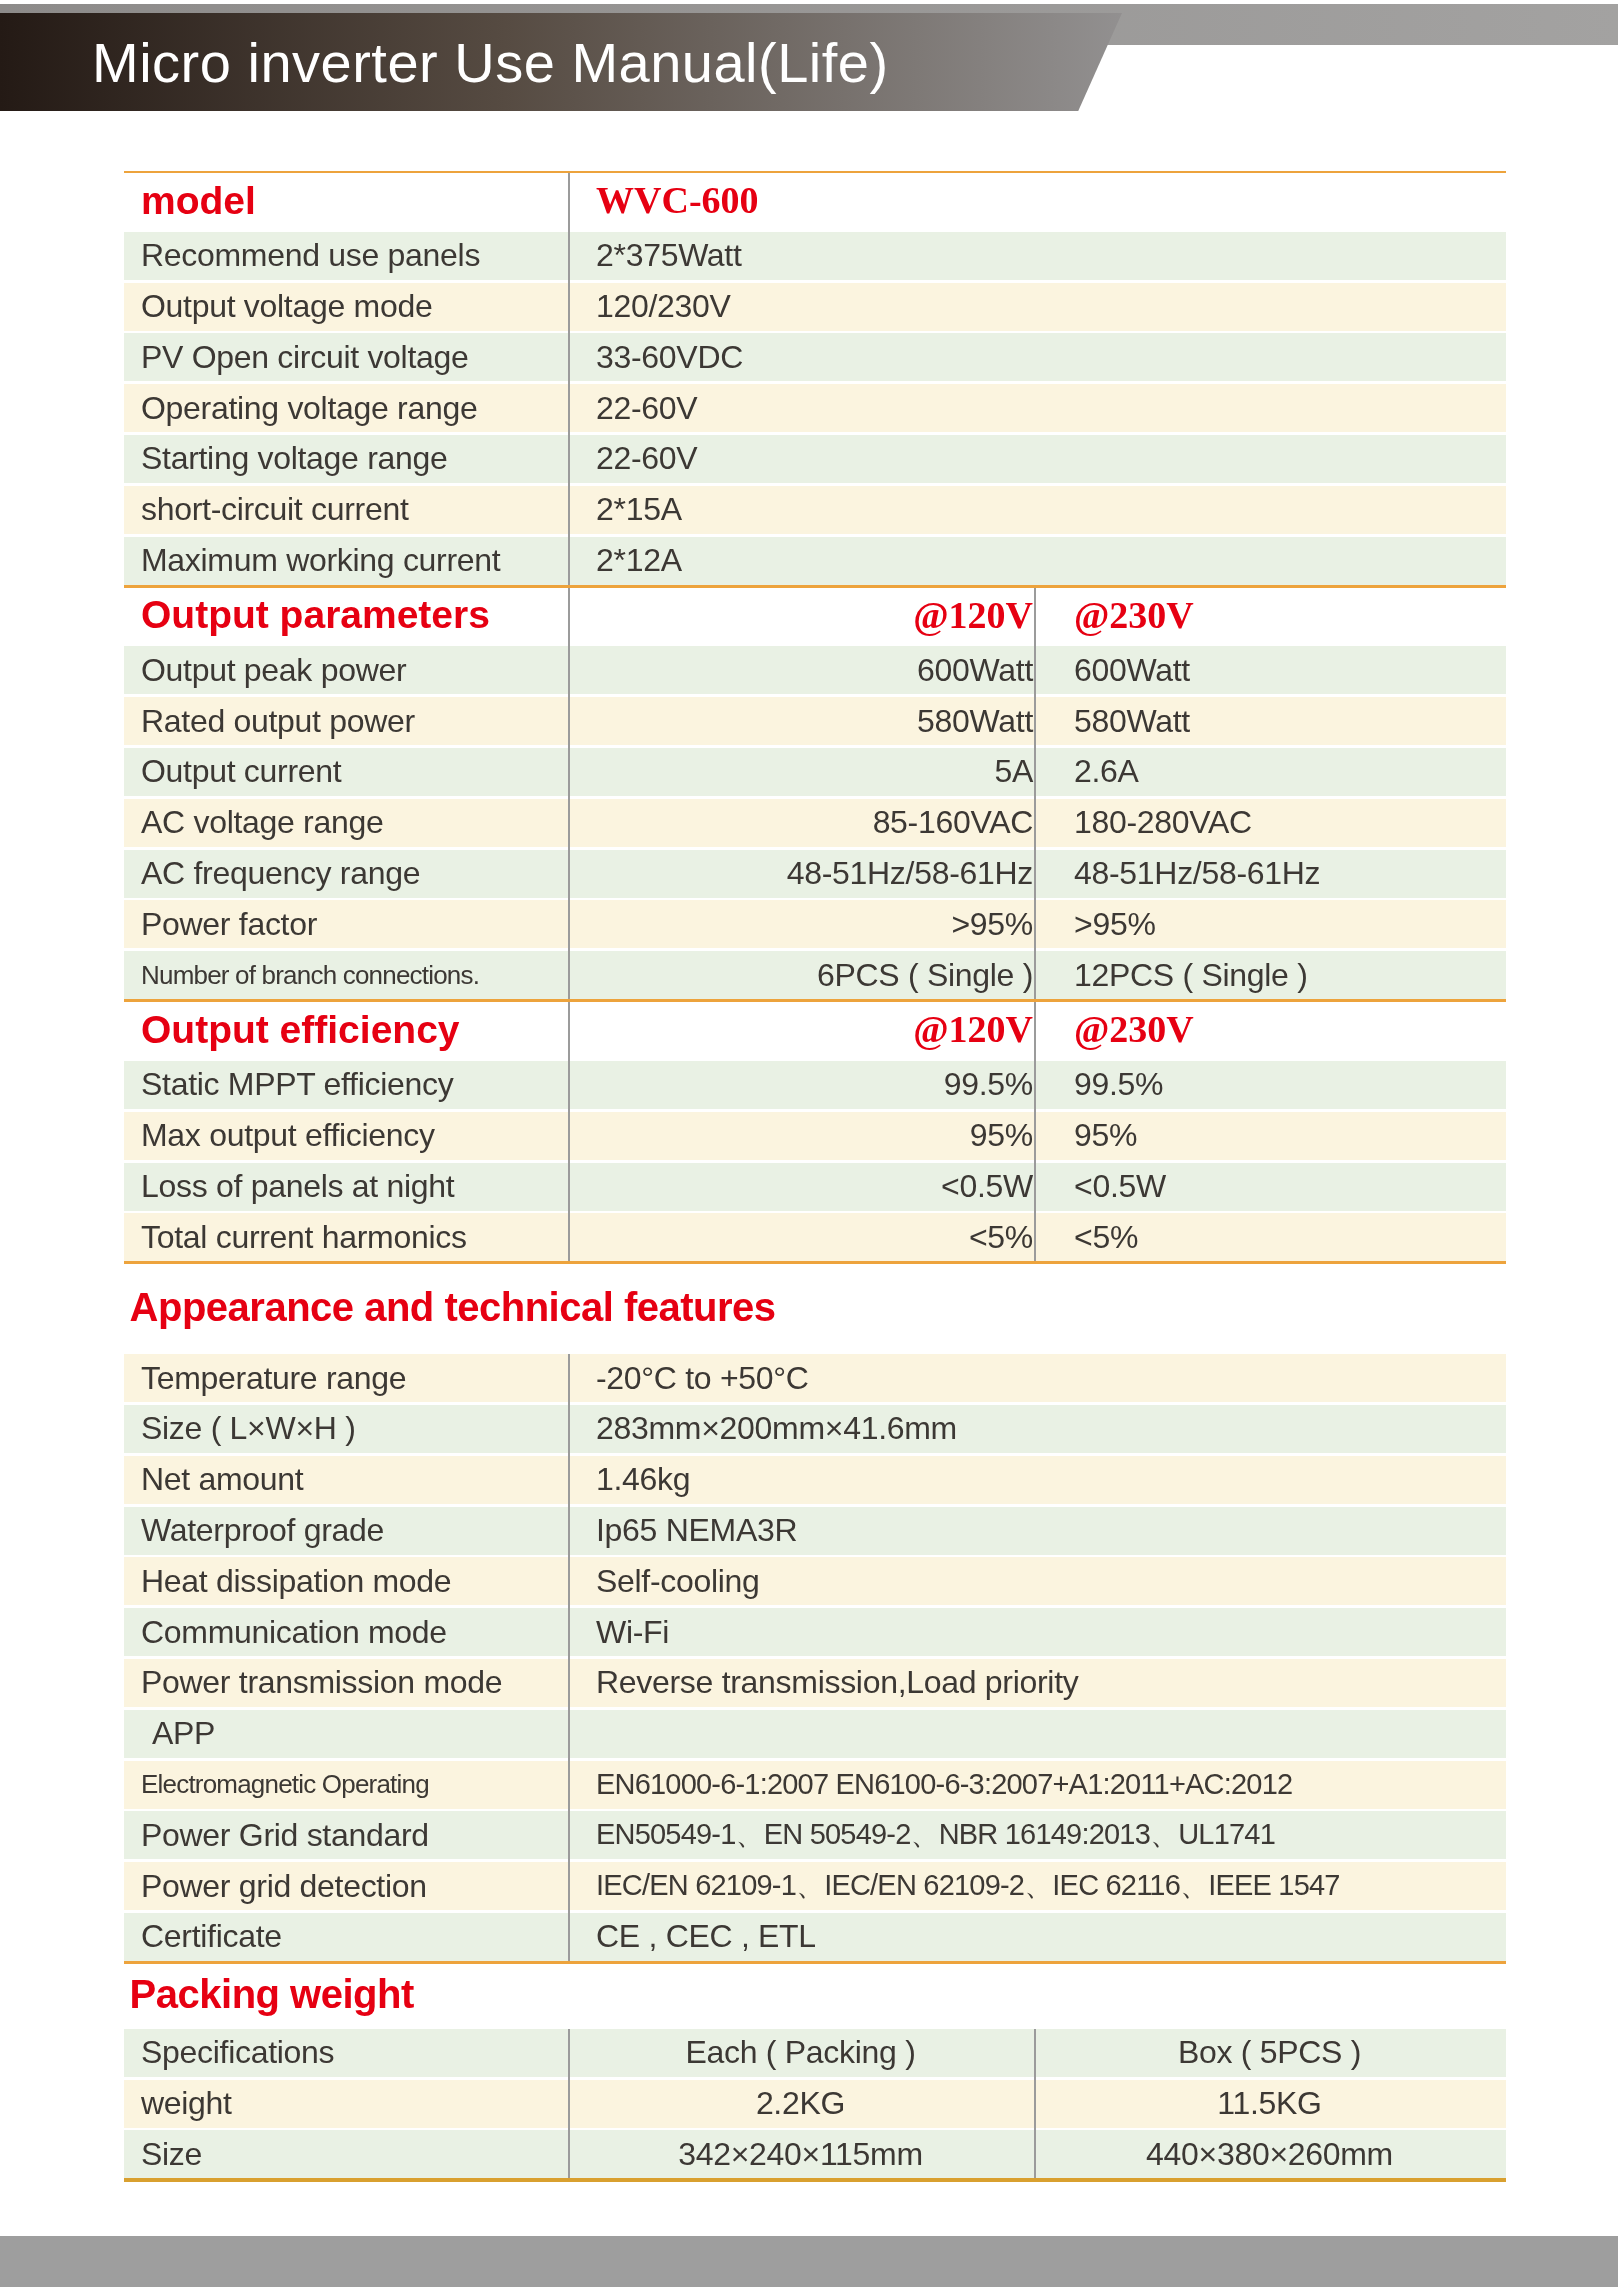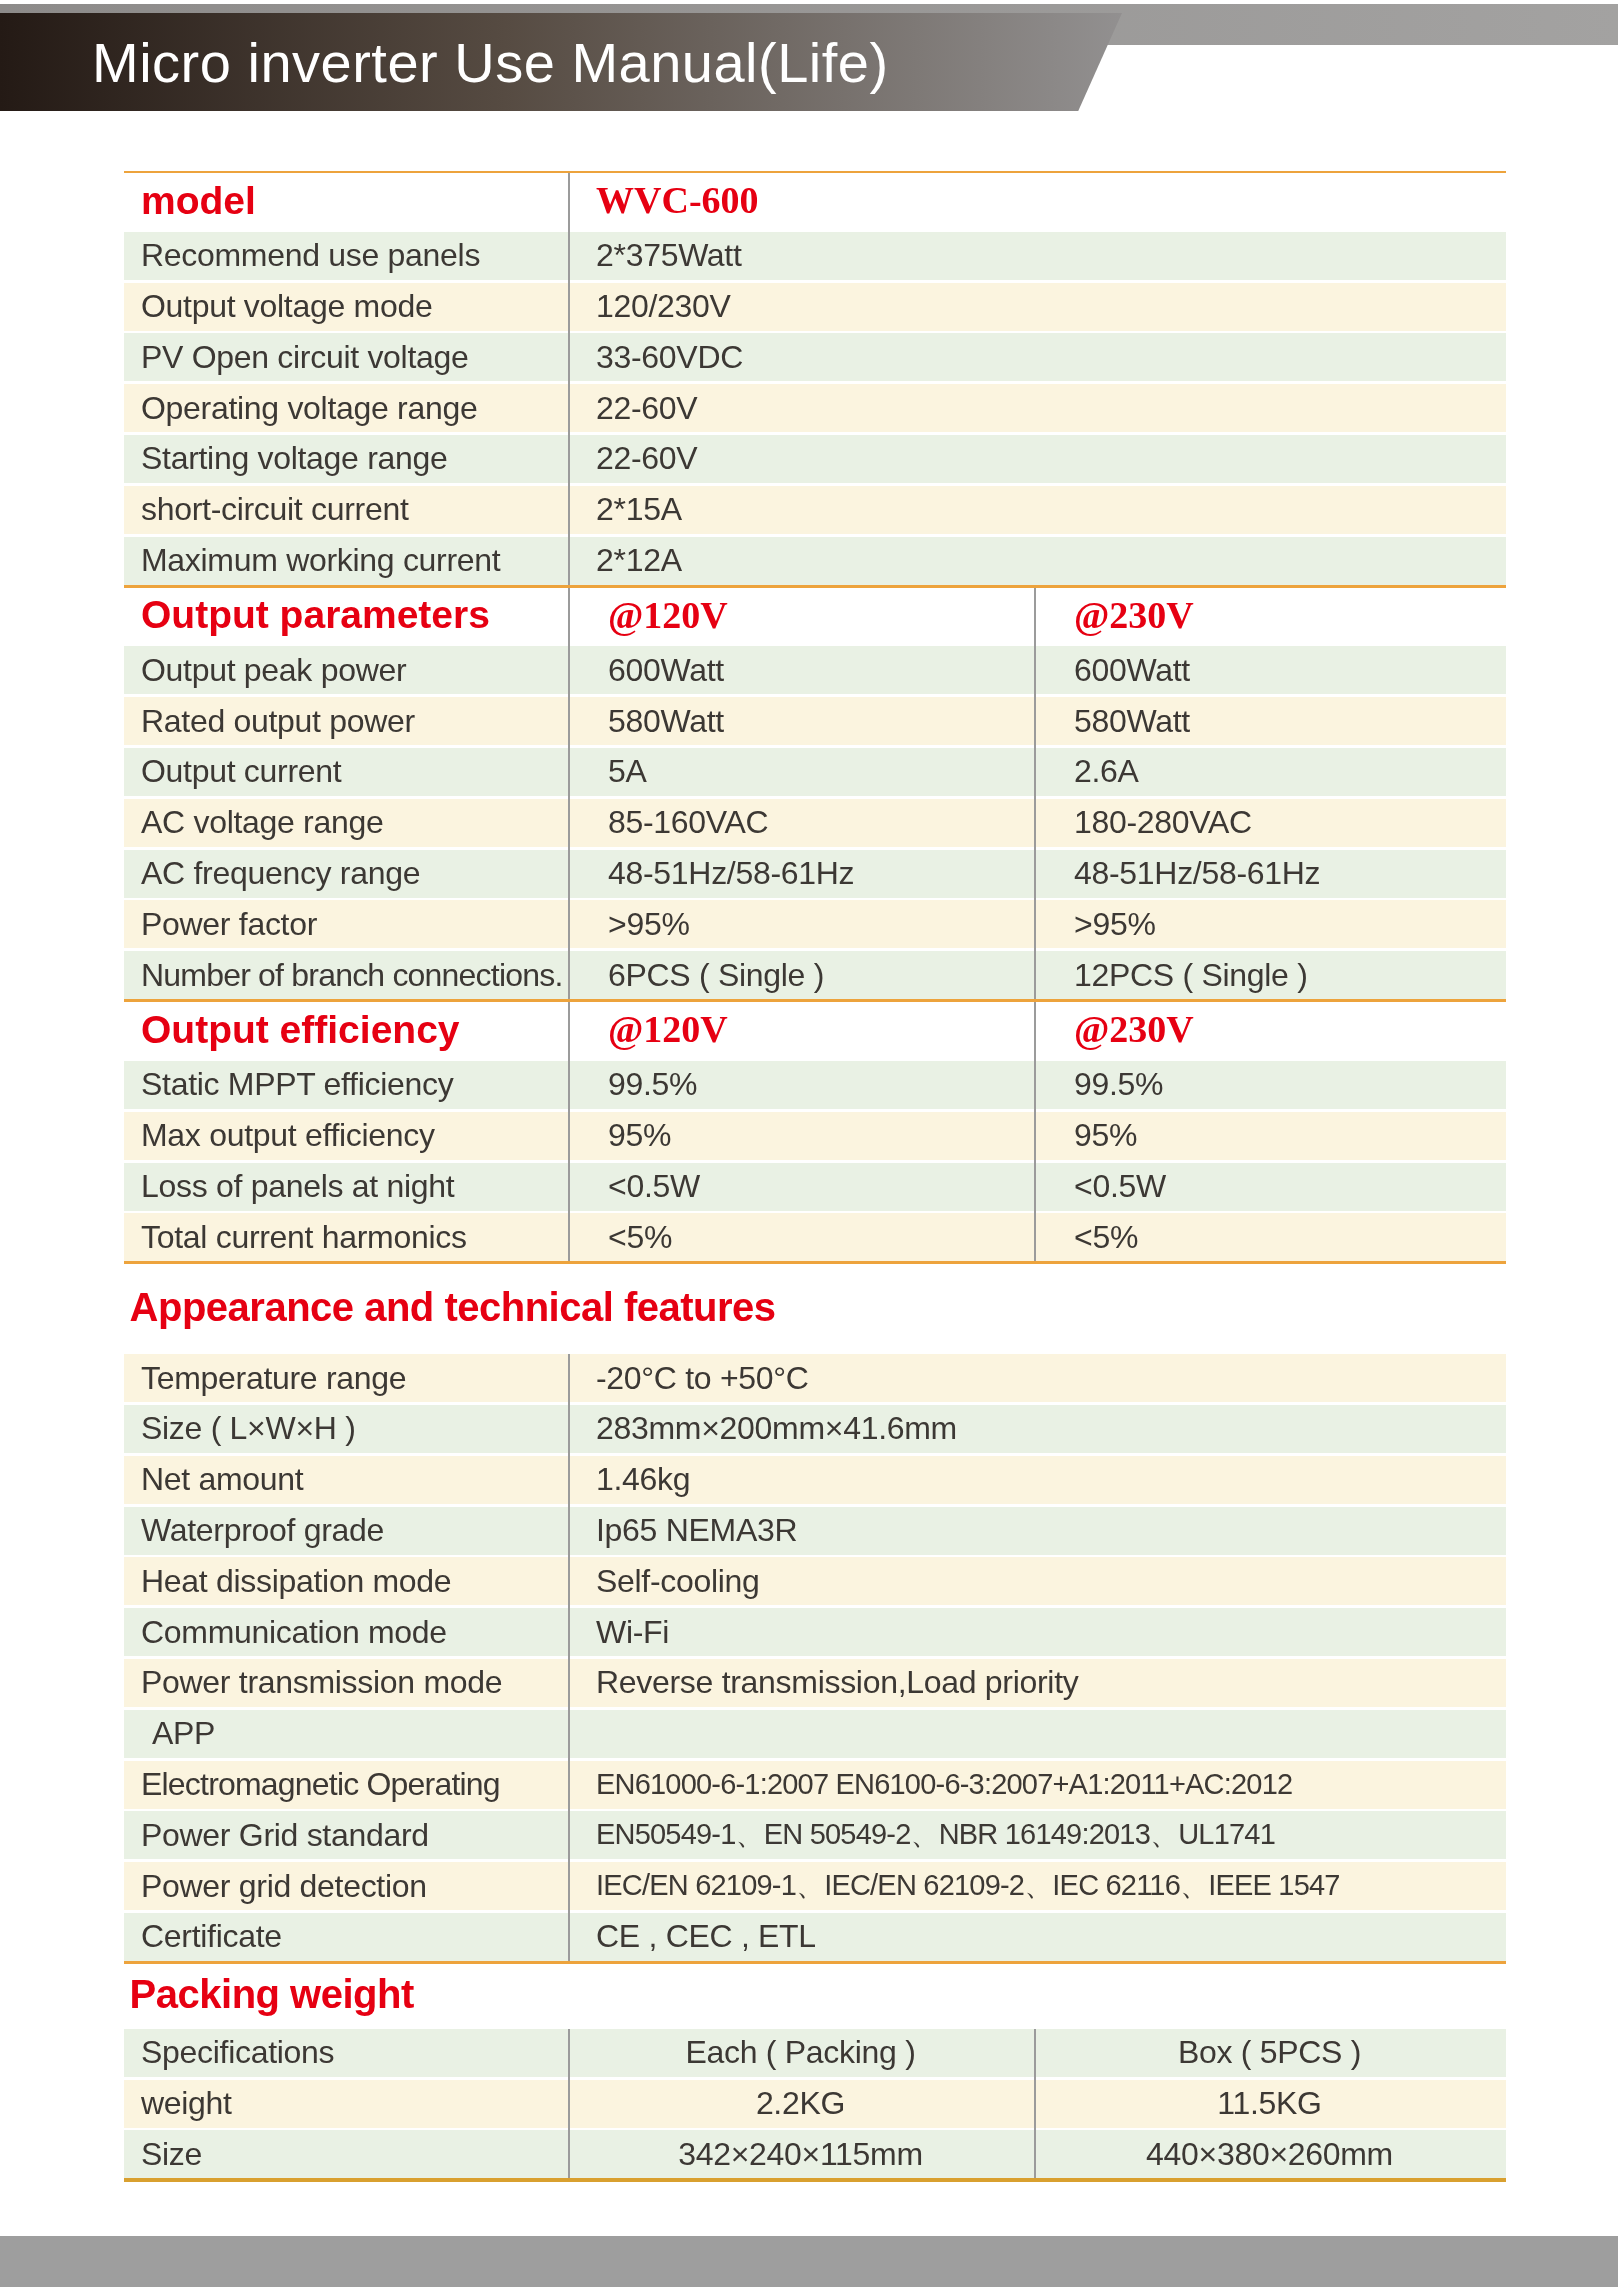--- a/index.html
+++ b/index.html
@@ -44,26 +44,26 @@
   }
   .section.packing .big-heading{height:62px;}
   .rows-wrap{position:relative;}
   .row{display:flex;align-items:center;min-height:48px;margin-top:2.8px;}
   .row.header-row{margin-top:0;min-height:56px;background:#ffffff;}
   .row.green{background:var(--green);}
   .row.cream{background:var(--cream);}
   .cell{box-sizing:border-box;font-size:32px;letter-spacing:-0.3px;line-height:1.1;}
   .cell.label{width:444px;padding-left:17px;flex:0 0 auto;}
   .cols-2 .cell.value.v1{flex:1 1 auto;padding-left:28px;}
-  .cols-3 .cell.value.v1{width:465px;flex:0 0 auto;padding-left:40px;}
+  .cols-3 .cell.value.v1{width:465px;flex:0 0 auto;padding-left:40px;text-align:right;}
   .cols-3 .cell.value.v2{flex:1 1 auto;padding-left:41px;}
   .section.centered .cell.value{padding-left:0;text-align:center;}
   .head-label{color:var(--red);font-weight:bold;font-size:39px;letter-spacing:0;}
   .head-value{color:var(--red);font-weight:bold;font-size:38px;letter-spacing:0;font-family:Liberation Serif, serif;}
-  .small-label{font-size:32px;letter-spacing:-0.8px;}
+  .small-label{font-size:26px;letter-spacing:-0.8px;}
   .small-value{font-size:29px;letter-spacing:-0.8px;}
   .vline{position:absolute;top:0;bottom:0;width:1.9px;background:var(--divider);}
   .vline.p1{left:444px;}
   .vline.p2{left:910px;}
   
   .footer-bar{position:absolute;left:0;top:2236px;width:1619px;height:51px;background:var(--footer);}
 </style>
 </head>
 <body>
 

